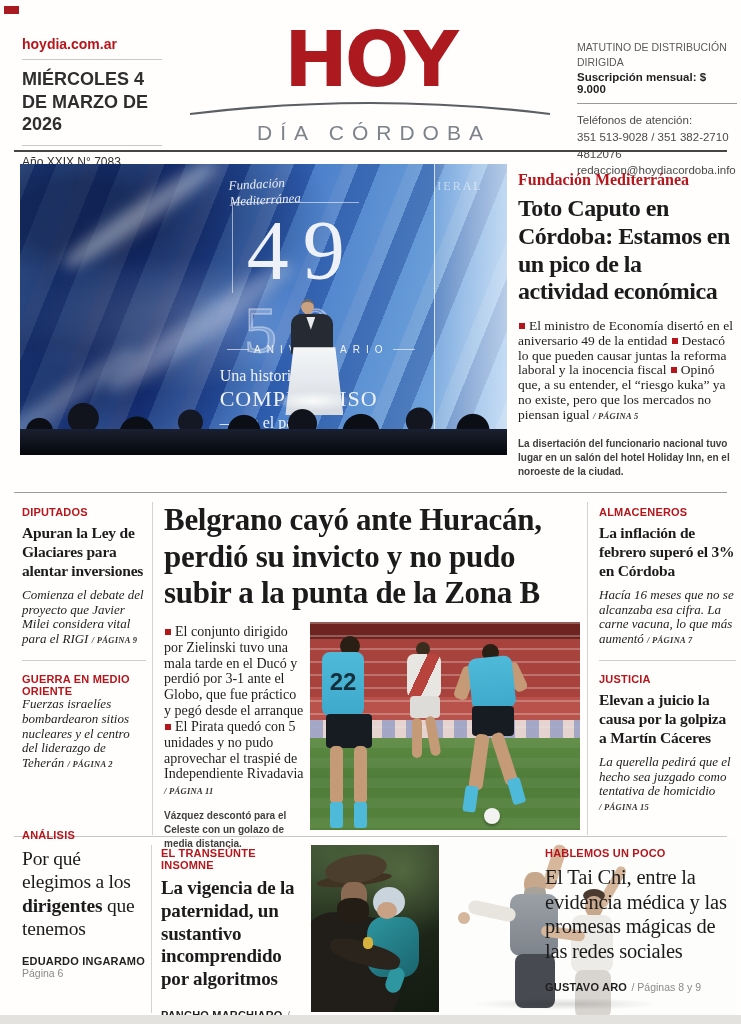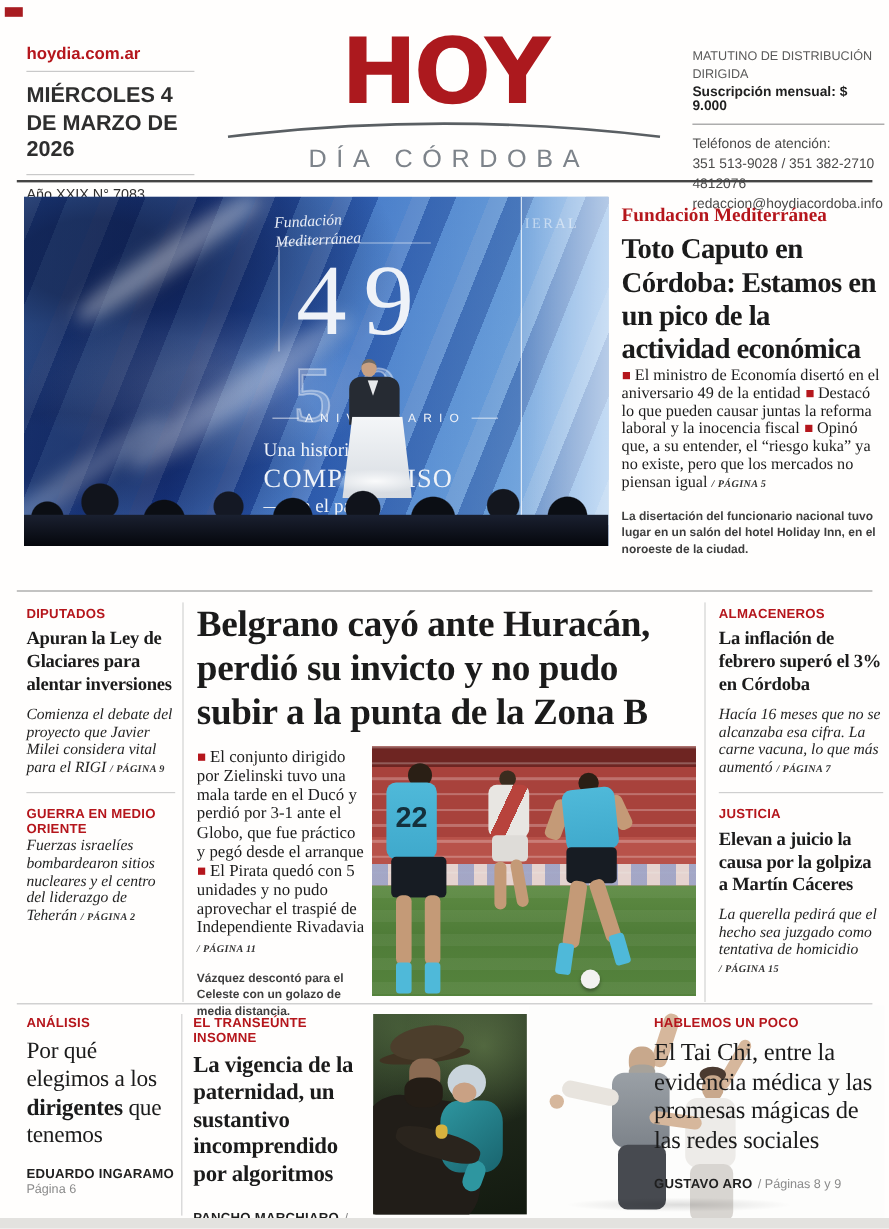--- a/index.html
+++ b/index.html
@@ -37,21 +37,21 @@
 
   
   .kicker { color:#b5161c; font-weight:bold; font-size:11px; letter-spacing:.2px; }
   .kicker-serif { color:#b5161c; font-weight:bold; font-size:16px; font-family:"Liberation Serif", serif; }
   .hl { font-family:"Liberation Serif", serif; font-weight:bold; color:#1b1b1b; }
   .hl-lead { font-size:24px; line-height:1.16; letter-spacing:-.5px; margin-top:6px; }
   .hl-rail { font-size:15.5px; line-height:1.22; letter-spacing:-.2px; margin:6px 0 7px; }
   .hl-sports { font-size:31px; line-height:1.18; letter-spacing:-.3px; }
   .deck { font-family:"Liberation Serif", serif; font-style:italic; font-size:13px; line-height:1.14; color:#222; }
   .pageref { font-style:italic; font-weight:bold; font-size:8.5px; letter-spacing:.3px; color:#333; white-space:nowrap; }
-  .summary { font-family:"Liberation Serif", serif; font-size:13.5px; line-height:1.09; color:#1c1c1c; }
+  .summary { font-family:"Liberation Serif", serif; font-size:13.5px; line-height:1.09; color:#1c1c1c; margin-top:13px; }
   .summary-sm { font-family:"Liberation Serif", serif; font-size:14px; line-height:1.13; color:#1c1c1c; }
   .seg::before { content:""; display:inline-block; width:6px; height:6px; background:#b5161c; margin:0 4px 1px 1px; }
   .caption { font-size:10px; font-weight:bold; color:#3f3f3f; line-height:1.38; }
   .byline-author { font-weight:bold; font-size:11px; color:#1f1f1f; letter-spacing:.2px; }
   .byline-page { font-size:10.5px; color:#8a8a8a; font-weight:normal; }
   .rail-rule { border-top:1px solid #cfcfcf; margin:13px 0 12px; height:0; }
 
   
   .lead-photo {
     left:20px; top:164px; width:487px; height:291px; overflow:hidden;
@@ -124,21 +124,21 @@
   .jersey-num { position:absolute; width:100%; text-align:center; font-weight:bold; font-size:24px; color:#14303c; font-family:"Liberation Sans", sans-serif; }
   .shorts-dark { position:absolute; background:#171c23; border-radius:4px; }
   .skin { position:absolute; background:#c49a77; border-radius:5px; }
   .sock-cyan { position:absolute; background:#4fb9d9; border-radius:3px; }
   .torso-white { position:absolute; background:linear-gradient(115deg,#e8e6e2 38%,#b8433c 38% 62%,#e8e6e2 62%); border-radius:7px; }
   .shorts-white { position:absolute; background:#dedcd8; border-radius:4px; }
   .ball { position:absolute; width:16px; height:16px; background:#f2f2f0; border-radius:50%; box-shadow:0 2px 3px rgba(0,0,0,.35); }
 
   
   .vd3 { left:151px; top:845px; height:168px; }
-  .b-analisis { left:22px; top:847px; width:124px; }
+  .b-analisis { left:22px; top:829px; width:124px; }
   .hl-op { font-family:"Liberation Serif", serif; font-weight:normal; font-size:19.5px; line-height:1.2; margin-top:6px; letter-spacing:-.2px; }
   .hl-op b { font-weight:bold; }
   .b-byline { margin-top:14px; }
   .b-transeunte { left:161px; top:847px; width:148px; }
   .hl-col2 { font-family:"Liberation Serif", serif; font-size:19px; line-height:1.2; margin-top:6px; letter-spacing:-.2px; }
   .hl-col2 .bold-part { font-weight:bold; }
   .b-hablemos { left:545px; top:847px; width:192px; z-index:3; }
   .hl-well { font-family:"Liberation Serif", serif; font-weight:normal; font-size:20.5px; line-height:1.2; margin-top:6px; letter-spacing:-.2px; }
 
   

